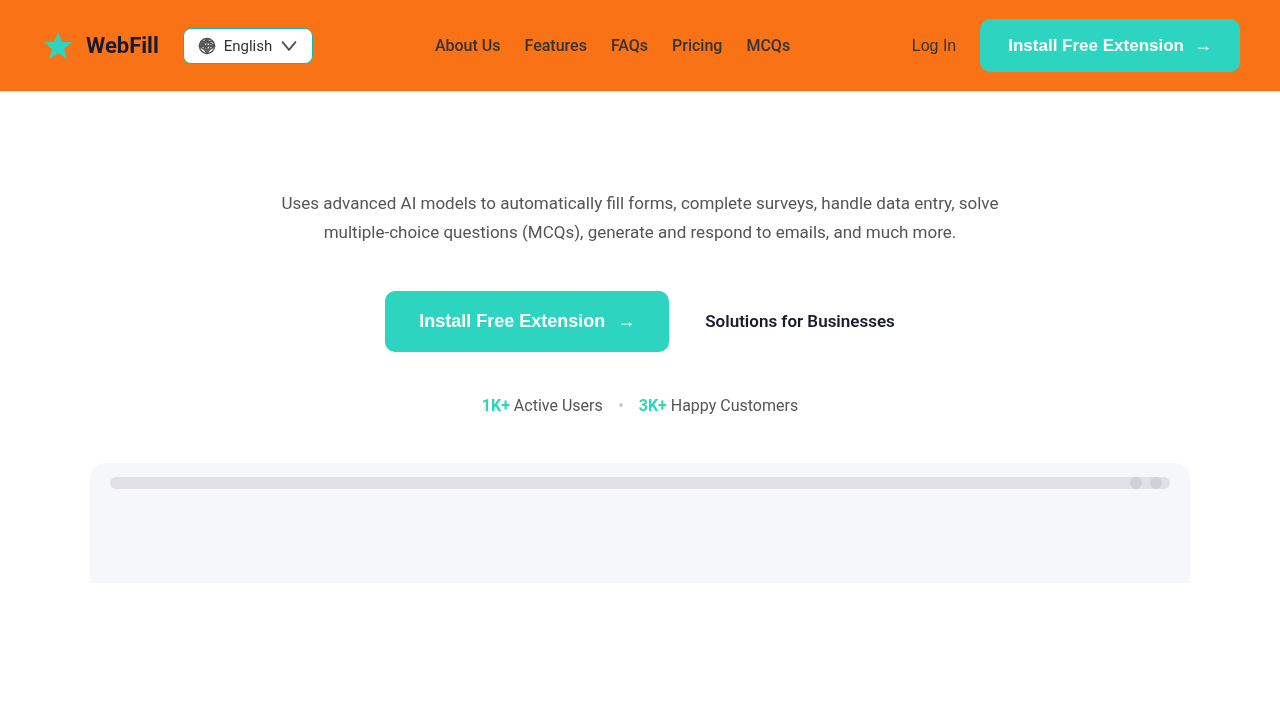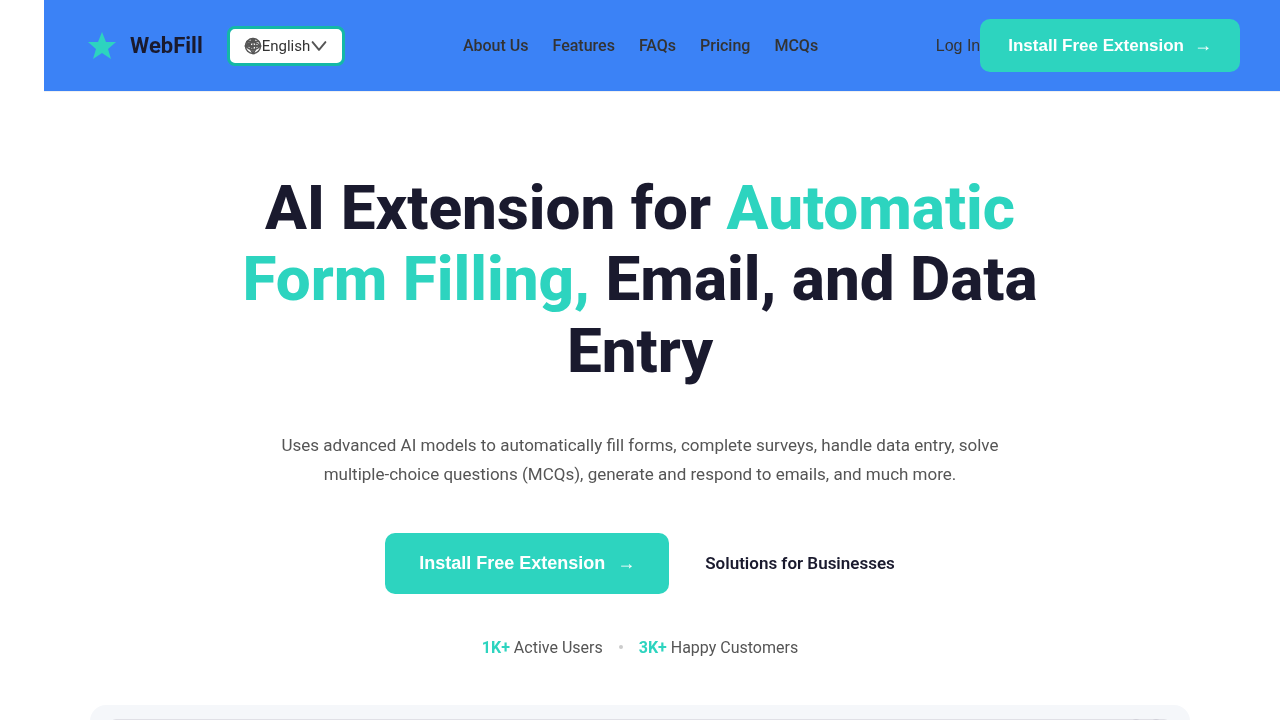--- a/index.html
+++ b/index.html
@@ -10,26 +10,25 @@
       overflow-x: hidden;
     }
 
     
     nav {
       display: flex;
       align-items: center;
       justify-content: space-between;
       padding: 0 40px;
       height: 92px;
-      background: #3b82f6;
+      background: #f97316;
       border-bottom: 1px solid #f0f0f0;
       position: sticky;
       top: 0;
       z-index: 100;
-      margin-left: 44px;
     }
 
     .nav-left {
       display: flex;
       align-items: center;
       gap: 24px;
     }
 
     .logo {
       display: flex;
@@ -45,21 +44,22 @@
 
     .logo-text {
       font-size: 22px;
       font-weight: 700;
       color: #1a1a2e;
     }
 
     .lang-selector {
       display: flex;
       align-items: center;
-      border: 3px solid #14b8a6;
+      gap: 8px;
+      border: 1px solid #14b8a6;
       border-radius: 8px;
       padding: 8px 14px;
       font-size: 15px;
       color: #333;
       cursor: pointer;
       background: #fff;
     }
 
     .lang-selector svg {
       width: 18px;
@@ -83,20 +83,21 @@
     .nav-links a {
       text-decoration: none;
       color: #333;
       font-size: 16px;
       font-weight: 500;
     }
 
     .nav-right {
       display: flex;
       align-items: center;
+      gap: 24px;
     }
 
     .login-btn {
       font-size: 16px;
       color: #333;
       font-weight: 500;
       background: none;
       border: none;
       cursor: pointer;
     }
@@ -281,23 +282,20 @@
   <div class="nav-right">
     <button class="login-btn">Log In</button>
     <button class="install-btn-nav">
       <span>Install Free Extension</span>
       <span class="arrow-icon">→</span>
     </button>
   </div>
 </nav>
 
 <section class="hero">
-  <h1 class="hero-title">
-    <span>AI Extension for </span><span class="accent">Automatic Form Filling,</span><span> Email, and Data Entry</span>
-  </h1>
 
   <p class="hero-subtitle">Uses advanced AI models to automatically fill forms, complete surveys, handle data entry, solve multiple-choice questions (MCQs), generate and respond to emails, and much more.</p>
 
   <div class="hero-cta">
     <button class="install-btn-hero">
       <span>Install Free Extension</span>
       <span>→</span>
     </button>
     <a href="#" class="solutions-link">Solutions for Businesses</a>
   </div>

